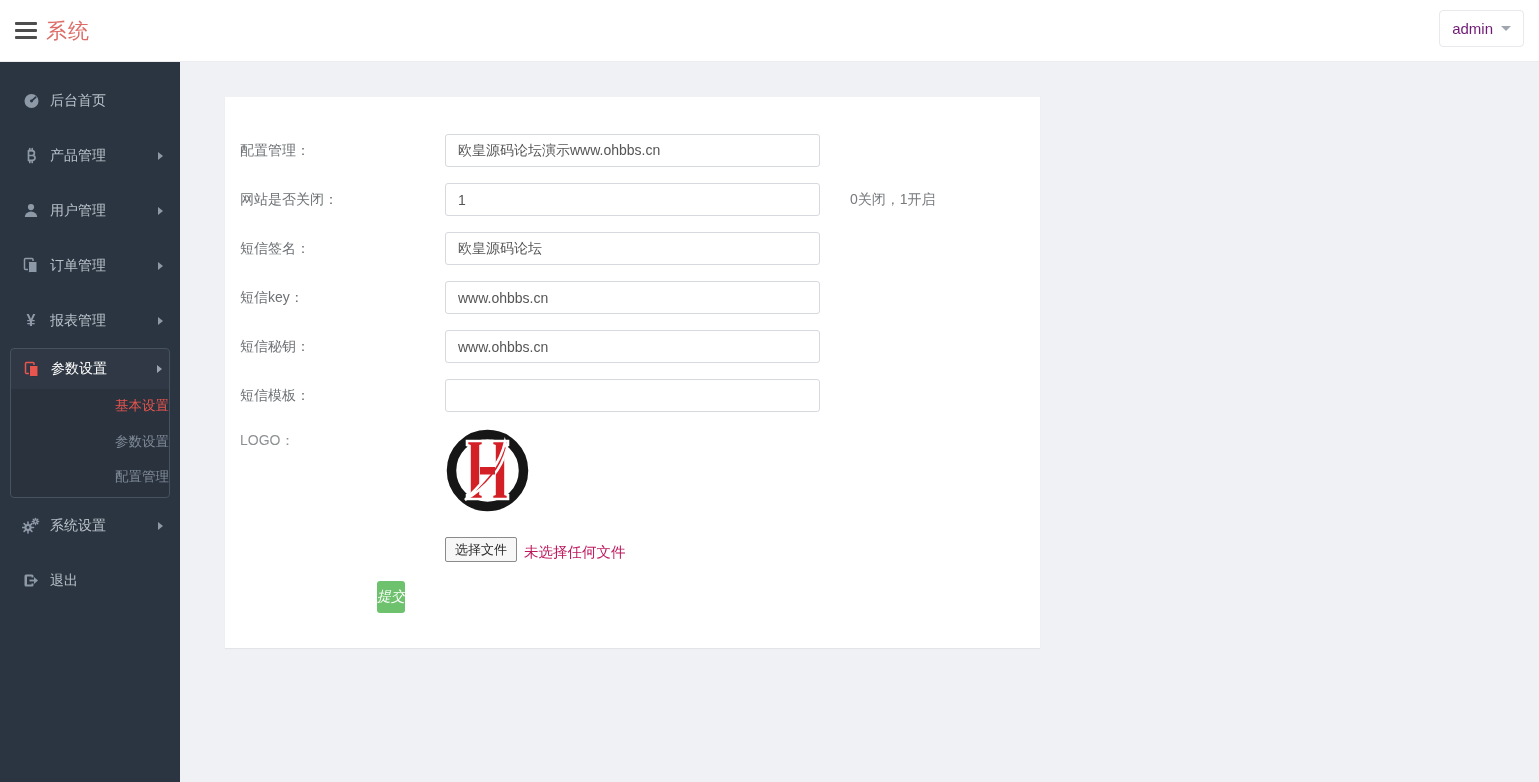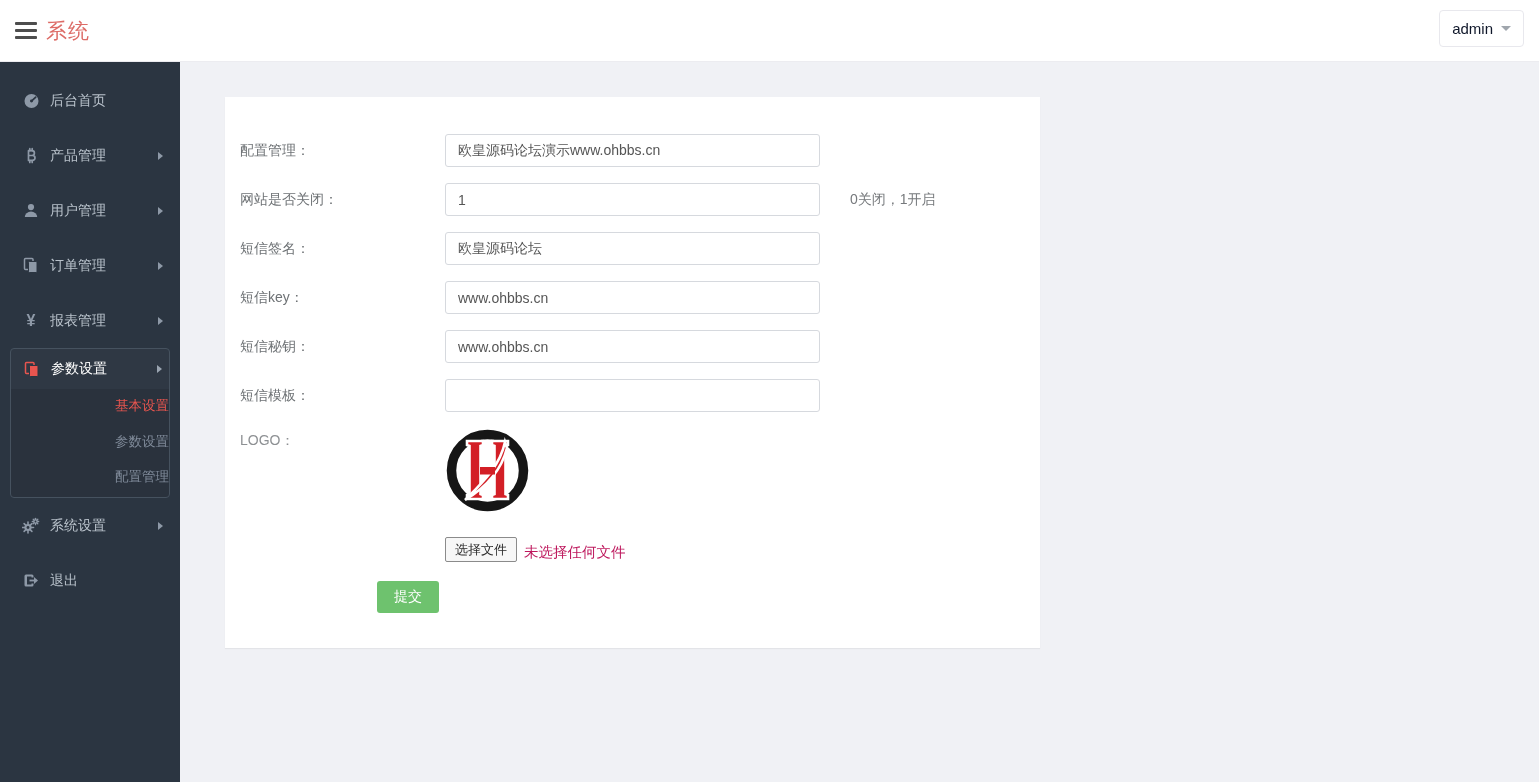--- a/index.html
+++ b/index.html
@@ -11,21 +11,21 @@
     background:#ffffff; border-bottom:1px solid #ececf0; z-index:10; }
   .hamburger { position:absolute; left:15px; top:22px; width:24px; height:18px;
     cursor:pointer; }
   .hamburger span { display:block; width:22px; height:3.4px; background:#4d4d4d;
     border-radius:1px; margin-bottom:3.6px; }
   .brand { position:absolute; left:46px; top:17px; font-size:21px; color:#dd6b66;
     letter-spacing:1px; }
   .userbox { position:absolute; right:15px; top:10px; height:37px; min-width:69px;
     padding:0 12px; border:1px solid #e8e8ed; border-radius:4px; background:#fff;
     display:flex; align-items:center; justify-content:center; gap:8px;
-    color:#0f172a; font-size:15px; cursor:pointer; }
+    color:#701a75; font-size:15px; cursor:pointer; }
   .caret-down { width:0; height:0; border-left:5px solid transparent;
     border-right:5px solid transparent; border-top:5px solid #a0a6ad; }
 
   
   .sidebar { position:absolute; top:62px; left:0; width:180px; height:720px;
     background:#2b3541; }
   .menu { list-style:none; padding-top:11px;text-align:right; }
   .menu-item { position:relative; height:55px; display:flex; align-items:center;
     padding-left:20px; color:#b9c2cb; font-size:14px; cursor:pointer; }
   .menu-item .mi-icon { width:22px; display:flex; justify-content:center;
@@ -58,22 +58,22 @@
   .logo-row { display:flex; align-items:flex-start; margin:6px 0 0 15px; }
   .logo-row .flabel { padding-top:4px; color:#8d9093; }
   .logo-badge { width:85px; height:85px; }
   .file-row { display:flex; align-items:flex-end; margin:24px 0 0 220px; }
   .file-btn { font-size:13px; padding:2.5px 9px; background:#f7f7f7;
     border:1px solid #8b8b8b; border-radius:2px; color:#2b2b2b; cursor:pointer;
     font-family:"Liberation Sans", sans-serif; }
   .file-status { margin-left:7px; color:#be185d; font-size:14.5px; }
   .submit-row { margin:19px 0 0 152px; padding-bottom:33px; }
   .btn-submit { background:#6ec26e; color:#ffffff; font-size:14px;
-    border:none; border-radius:3px; padding:7px 17px; cursor:pointer;
-    font-family:"Liberation Sans", sans-serif; }
+    border:none; border-radius:3px; padding:7px 0; cursor:pointer;
+    font-family:"Liberation Sans", sans-serif;font-style:italic; }
 </style>
 </head>
 <body>
 
 <div class="topbar">
   <div class="hamburger">
     <span></span>
       <span></span>
       <span></span>
   </div>

